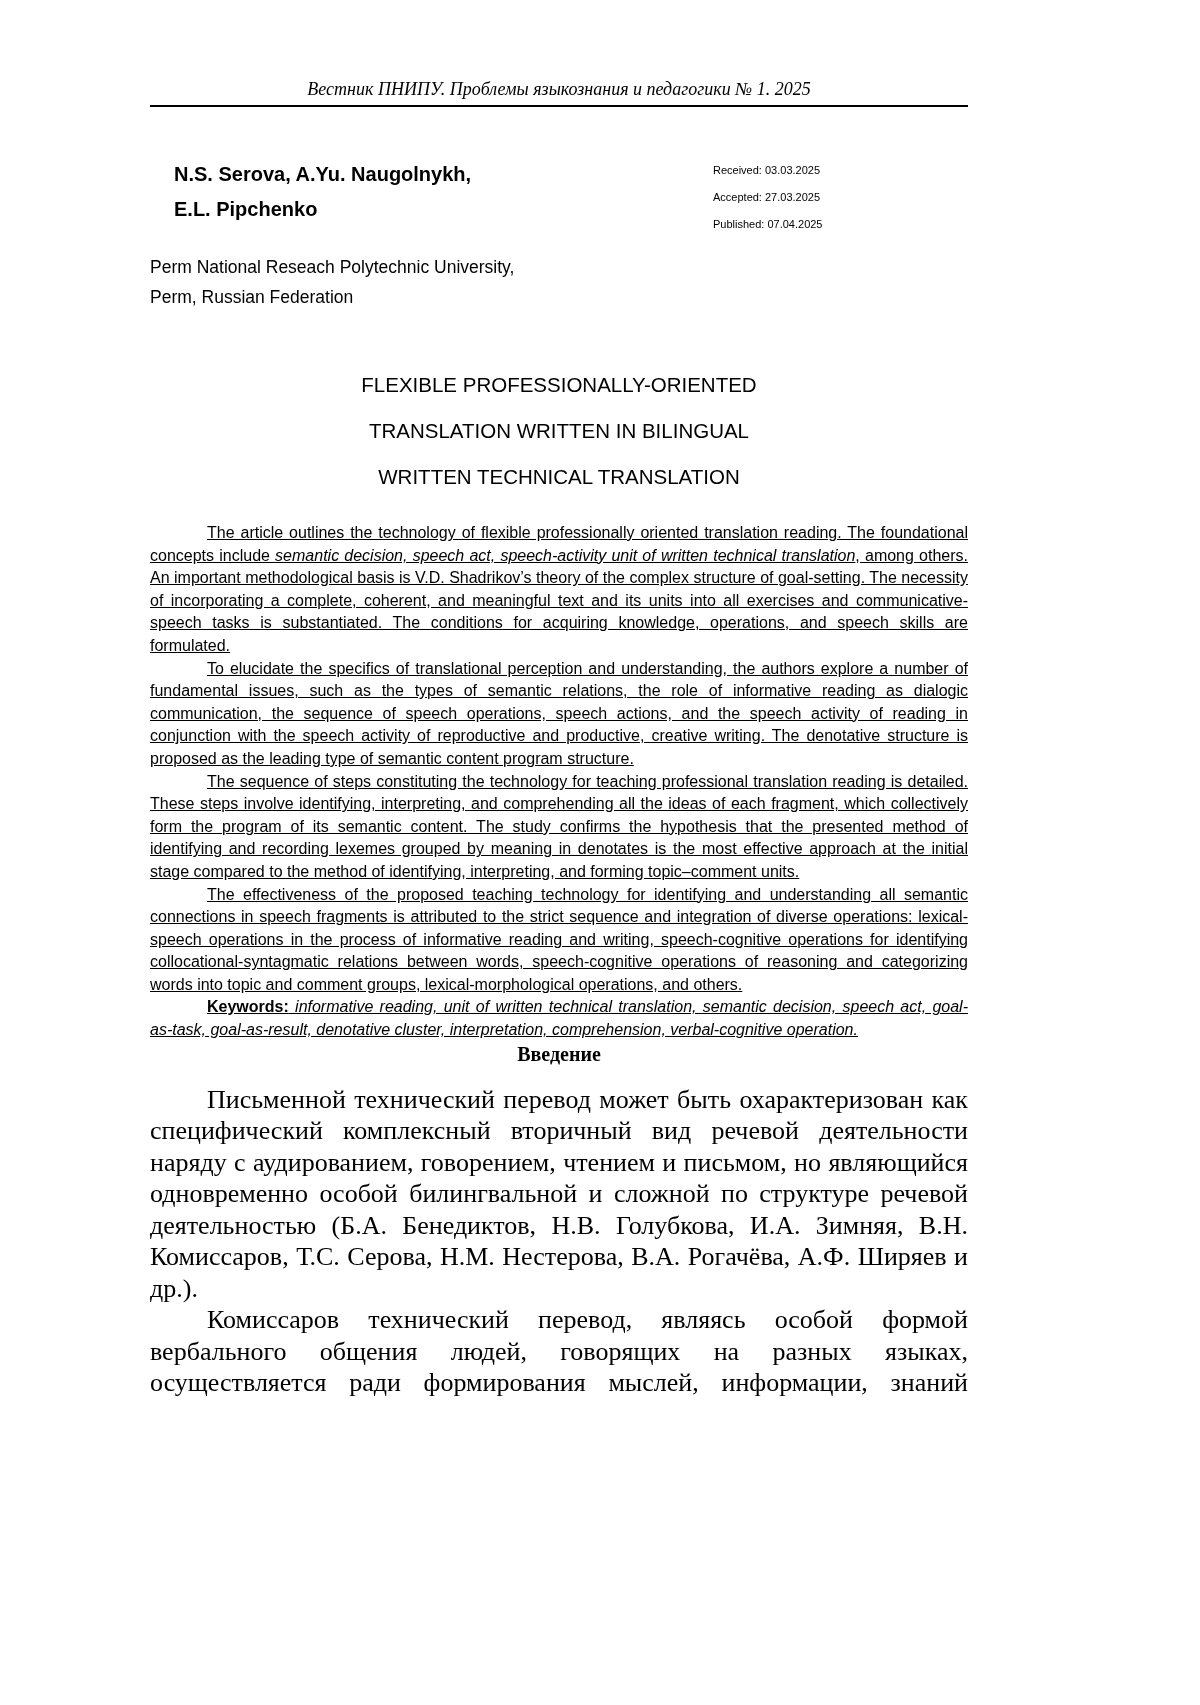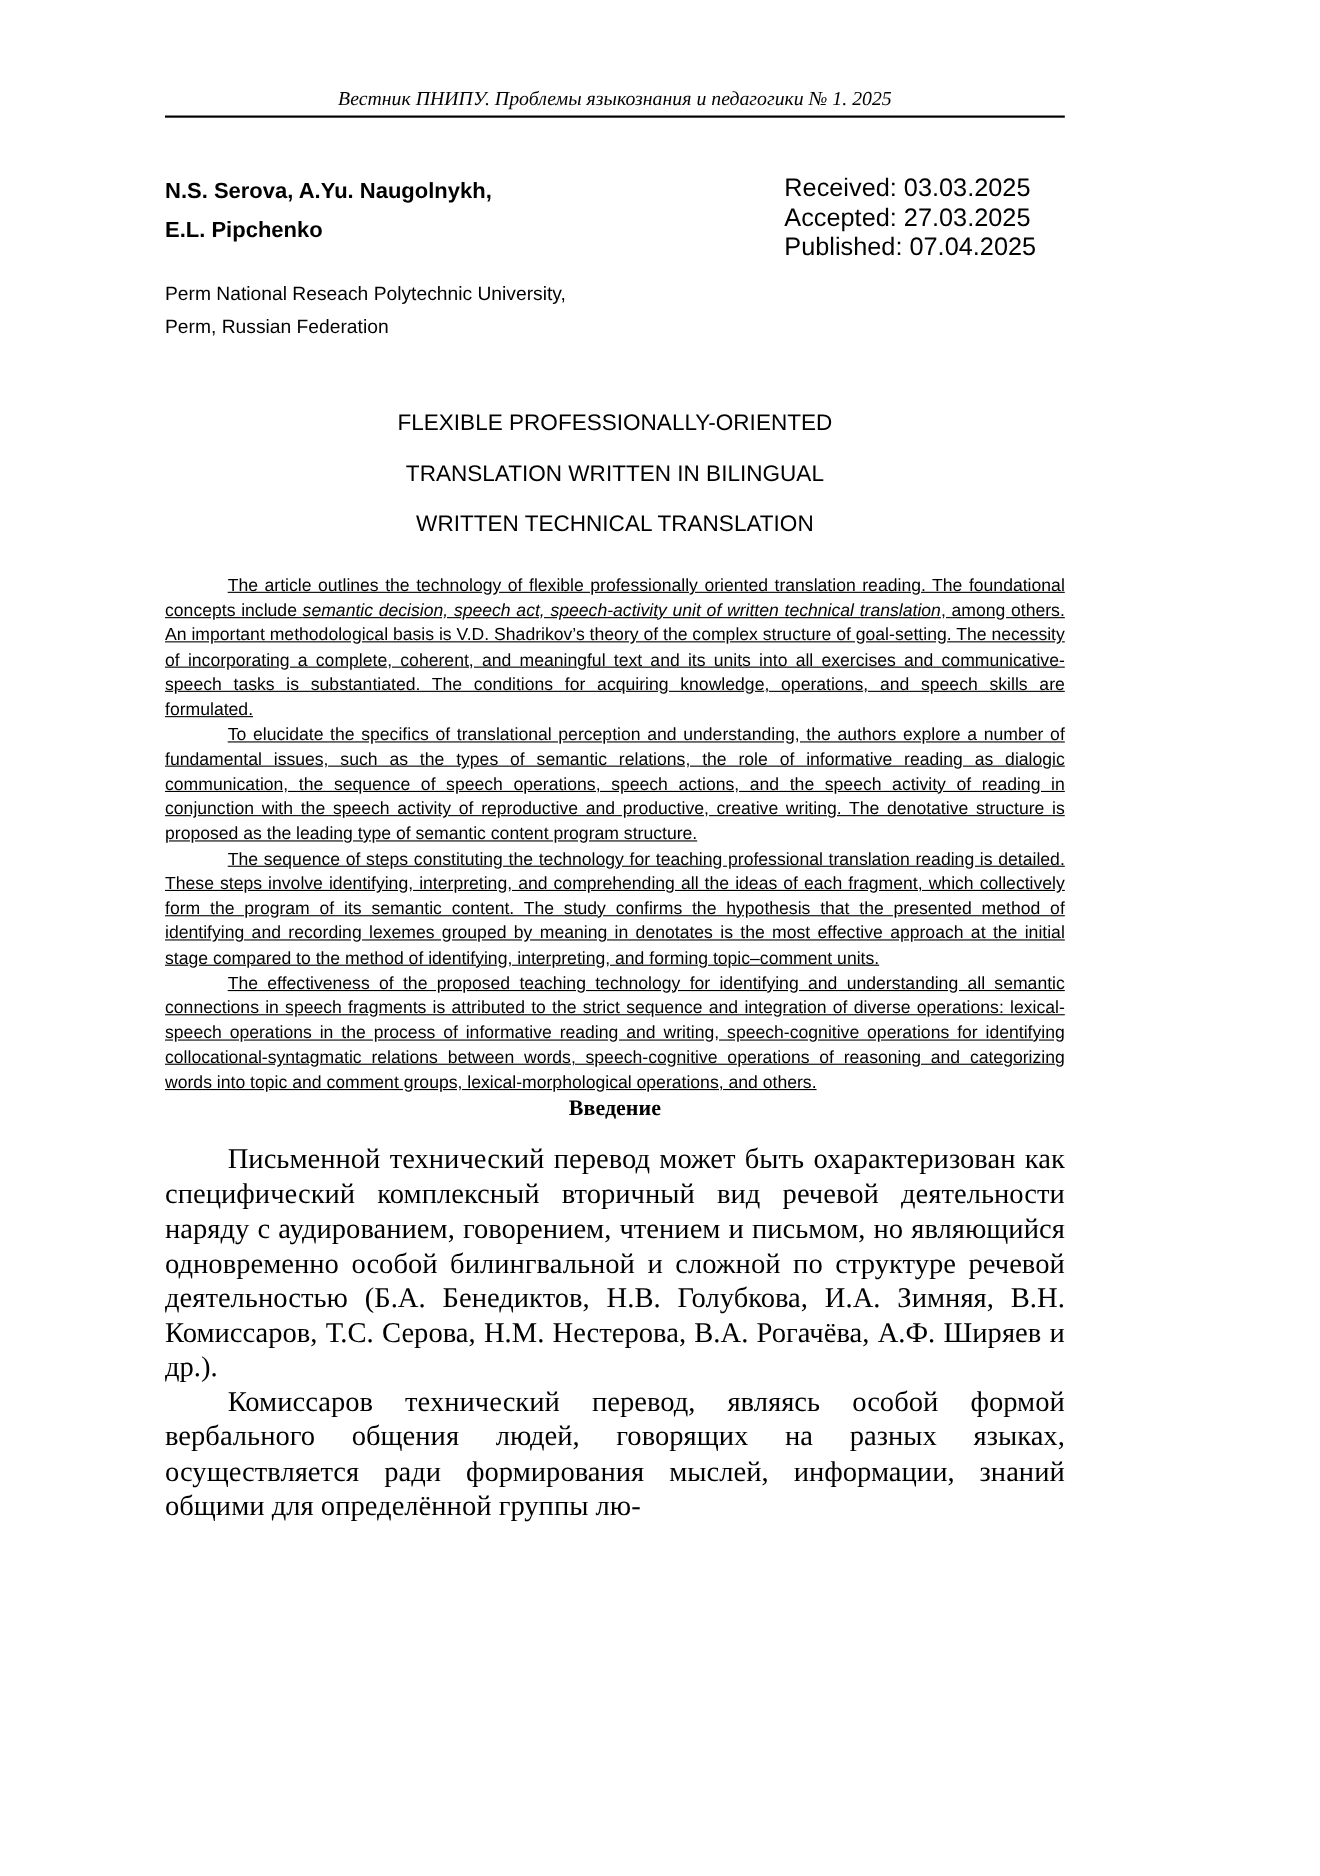--- a/index.html
+++ b/index.html
@@ -32,29 +32,30 @@
   .header-rule {
     margin-top: 5px;
     border-bottom: 2px solid #000;
   }
 
   
   .meta {
     display: flex;
     justify-content: space-between;
     margin-top: 50px;
+    margin-left: 24px;
   }
   .authors {
     font-weight: bold;
     font-size: 20px;
     line-height: 35px;
   }
   .dates {
     width: 255px;
-    font-size: 23px;
+    font-size: 11px;
     line-height: 27px;
   }
 
   .affiliation {
     margin-top: 14px;
     font-size: 17.5px;
     line-height: 30px;
   }
 
   
@@ -147,20 +148,21 @@
       <span class="title-line">FLEXIBLE PROFESSIONALLY-ORIENTED</span>
       <span class="title-line">TRANSLATION WRITTEN IN BILINGUAL</span>
       <span class="title-line">WRITTEN TECHNICAL TRANSLATION</span>
     </h1>
 
     <section class="abstract">
       <p><span>The article outlines the technology of flexible professionally oriented translation reading. The foundational concepts include </span><em>semantic decision, speech act, speech-activity unit of written technical translation</em><span>, among others. An important methodological basis is V.D. Shadrikov’s theory of the complex structure of goal-setting. The necessity of incorporating a complete, coherent, and meaningful text and its units into all exercises and communicative-speech tasks is substantiated. The conditions for acquiring knowledge, operations, and speech skills are formulated.</span></p>
       <p>To elucidate the specifics of translational perception and understanding, the authors explore a number of fundamental issues, such as the types of semantic relations, the role of informative reading as dialogic communication, the sequence of speech operations, speech actions, and the speech activity of reading in conjunction with the speech activity of reproductive and productive, creative writing. The denotative structure is proposed as the leading type of semantic content program structure.</p>
       <p>The sequence of steps constituting the technology for teaching professional translation reading is detailed. These steps involve identifying, interpreting, and comprehending all the ideas of each fragment, which collectively form the program of its semantic content. The study confirms the hypothesis that the presented method of identifying and recording lexemes grouped by meaning in denotates is the most effective approach at the initial stage compared to the method of identifying, interpreting, and forming topic–comment units.</p>
       <p>The effectiveness of the proposed teaching technology for identifying and understanding all semantic connections in speech fragments is attributed to the strict sequence and integration of diverse operations: lexical-speech operations in the process of informative reading and writing, speech-cognitive operations for identifying collocational-syntagmatic relations between words, speech-cognitive operations of reasoning and categorizing words into topic and comment groups, lexical-morphological operations, and others.</p>
+      <p class="keywords"><strong>Keywords:</strong><em> informative reading, unit of written technical translation, semantic decision, speech act, goal-as-task, goal-as-result, denotative cluster, interpretation, comprehension, verbal-cognitive operation.</em></p>
     </section>
 
     <h2 class="section-heading">Введение</h2>
 
     <section class="body-text">
       <p>Письменной технический перевод может быть охарактеризован как специфический комплексный вторичный вид речевой деятельности наряду с аудированием, говорением, чтением и письмом, но являющийся одновременно особой билингвальной и сложной по структуре речевой деятельностью (Б.А. Бенедиктов, Н.В. Голубкова, И.А. Зимняя, В.Н. Комиссаров, Т.С. Серова, Н.М. Нестерова, В.А. Рогачёва, А.Ф. Ширяев и др.).</p>
       <p>Комиссаров технический перевод, являясь особой формой вербального общения людей, говорящих на разных языках, осуществляется ради формирования мыслей, информации, знаний общими для определённой группы лю-</p>
     </section>
 
   </div>

